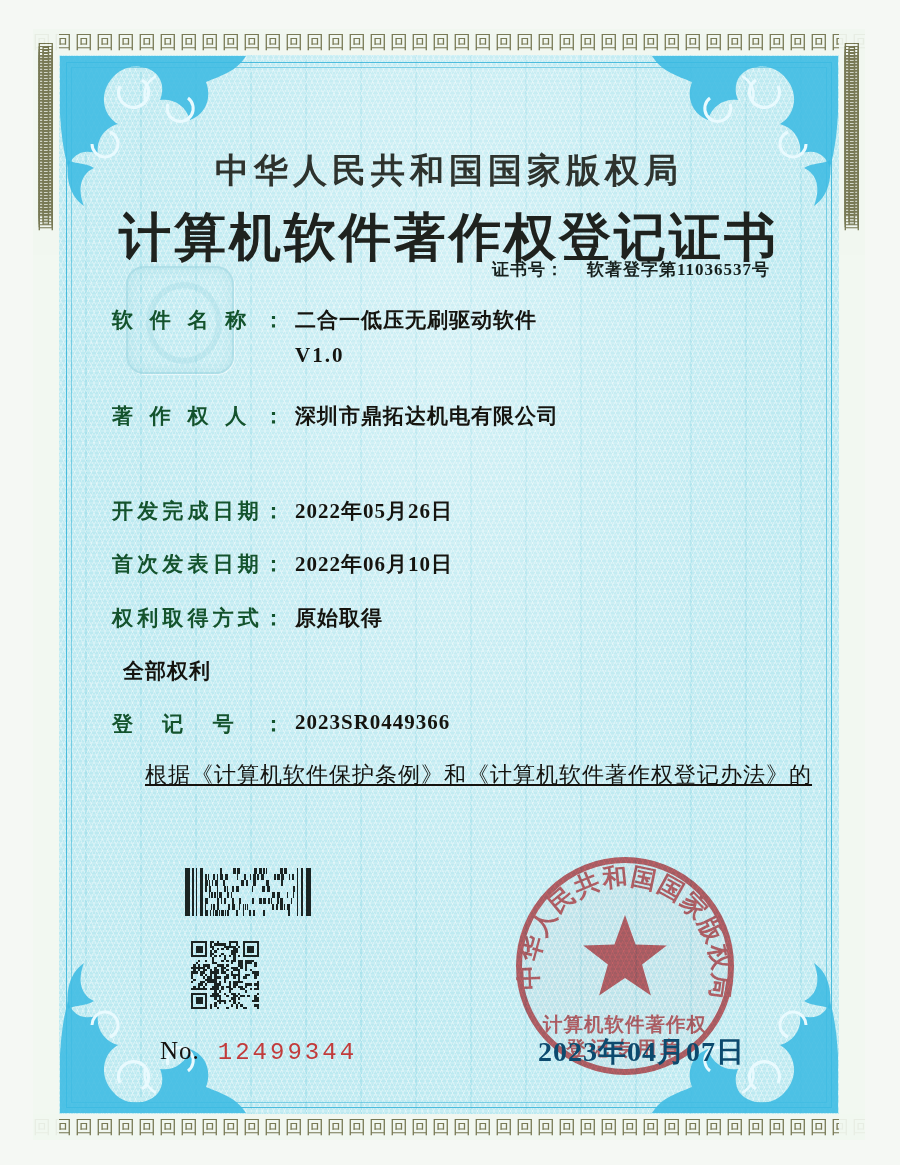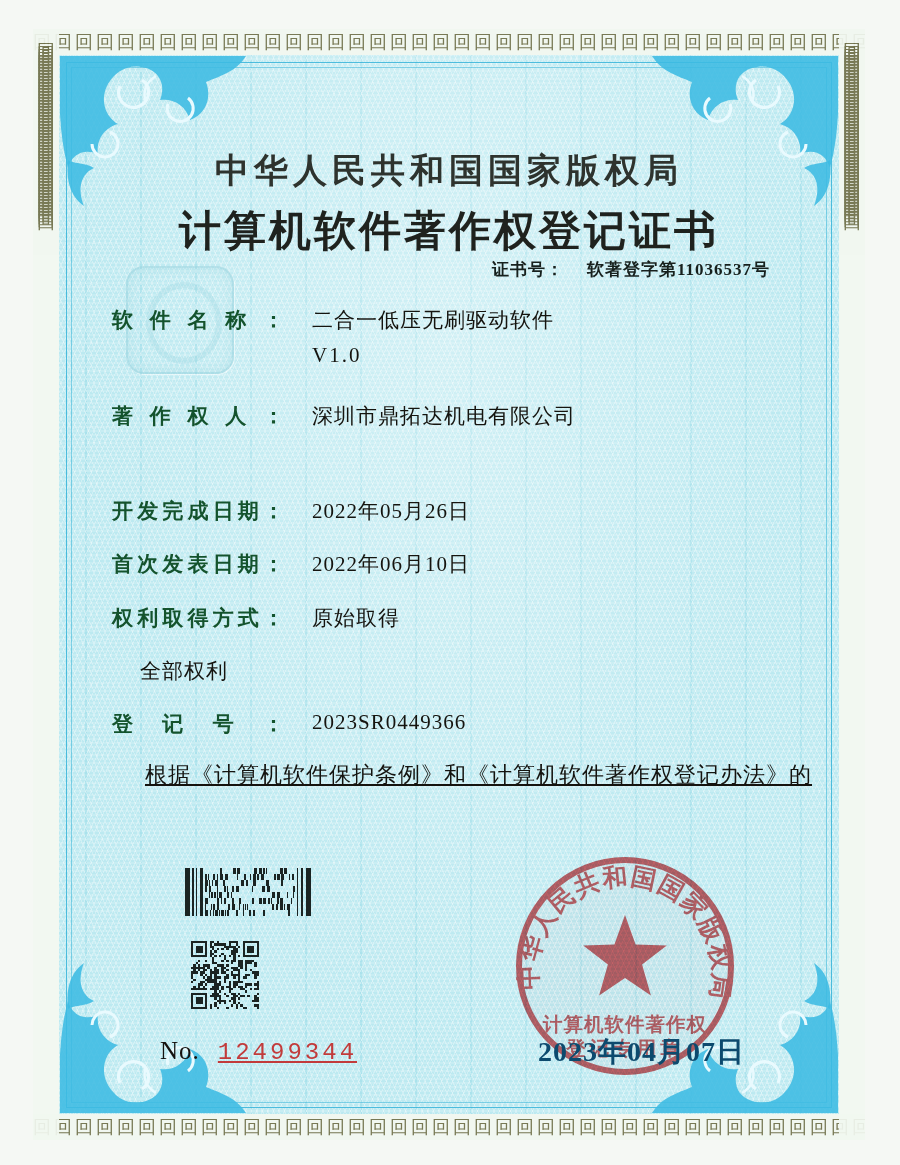--- a/index.html
+++ b/index.html
@@ -50,51 +50,51 @@
     content:""; position:absolute; left:18px; top:14px; width:64px; height:70px;
     border-radius:50%; border:6px solid rgba(150,212,224,.28);
   }
   
   .authority{
     position:absolute; left:60px; right:62px; top:148px; text-align:center;
     font-size:34px; font-weight:700; letter-spacing:5px; color:#2e332e;
   }
   .cert-title{
     position:absolute; left:60px; right:62px; top:203px; text-align:center;
-    font-size:42px; font-weight:700; letter-spacing:3px; color:#1f221e;
+    font-size:52px; font-weight:700; letter-spacing:3px; color:#1f221e;
   }
   .cert-no{
     position:absolute; right:130px; top:258px;
     font-size:17px; font-weight:700; color:#17201d; letter-spacing:1px;
   }
   .cert-no .v{margin-left:23px;}
   .frow{position:absolute; left:112px; display:flex; align-items:flex-start;}
   .flabel{
     display:inline-block; width:172px; flex:0 0 172px;
     font-size:21px; font-weight:700; color:#14532d;
     text-align:justify; text-align-last:justify;
   }
   .fvalue{
-    display:inline-block; margin-left:28px;
-    font-size:21px; font-weight:400; color:#15140f; letter-spacing:1px;
+    display:inline-block; margin-left:11px;
+    font-size:21px; font-weight:700; color:#15140f; letter-spacing:1px;
   }
   .fvalue .line2{display:block; margin-top:9px; letter-spacing:2px;}
   .stmt{
     position:absolute; font-size:22px; color:#14130f; letter-spacing:1px; font-weight:400;
   }
   .stmt1{left:145px; top:760px;text-decoration:underline;}
   .stmt2{left:112px; top:810px;}
   
   .barcode{position:absolute; left:185px; top:868px; width:128px; height:48px;}
   .qrcode {position:absolute; left:191px; top:941px; width:68px;  height:68px;}
   .serial{position:absolute; left:160px; top:1037px; font-size:25px; color:#15120f;}
   .serial .no{font-weight:400; letter-spacing:1px;}
   .serial .num{
     color:#c23b3b; margin-left:18px; letter-spacing:3px;
-    font-family:"Liberation Mono","DejaVu Sans Mono",monospace; font-size:24px;text-decoration:underline;
+    font-family:"Liberation Mono","DejaVu Sans Mono",monospace; font-size:24px;
   }
   .issue-date{
     position:absolute; left:538px; top:1033px;
     font-size:28px; font-weight:700; color:#0c4a6e; letter-spacing:1px;
   }
   
   .seal{position:absolute; left:510px; top:851px; width:230px; height:230px;
         mix-blend-mode:multiply; opacity:.93;}
 </style>
 </head>

